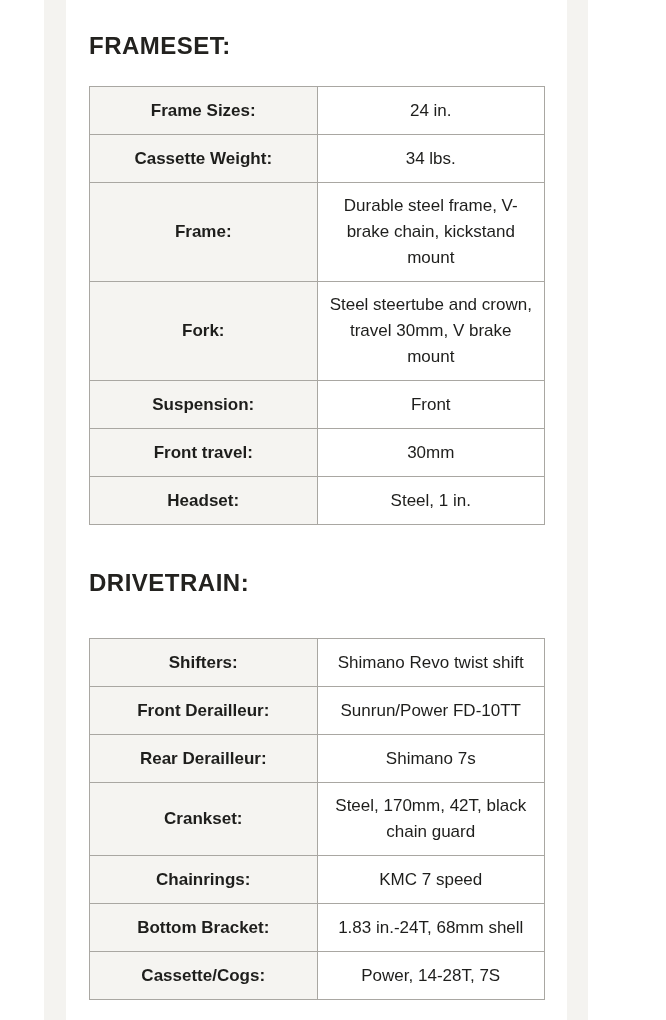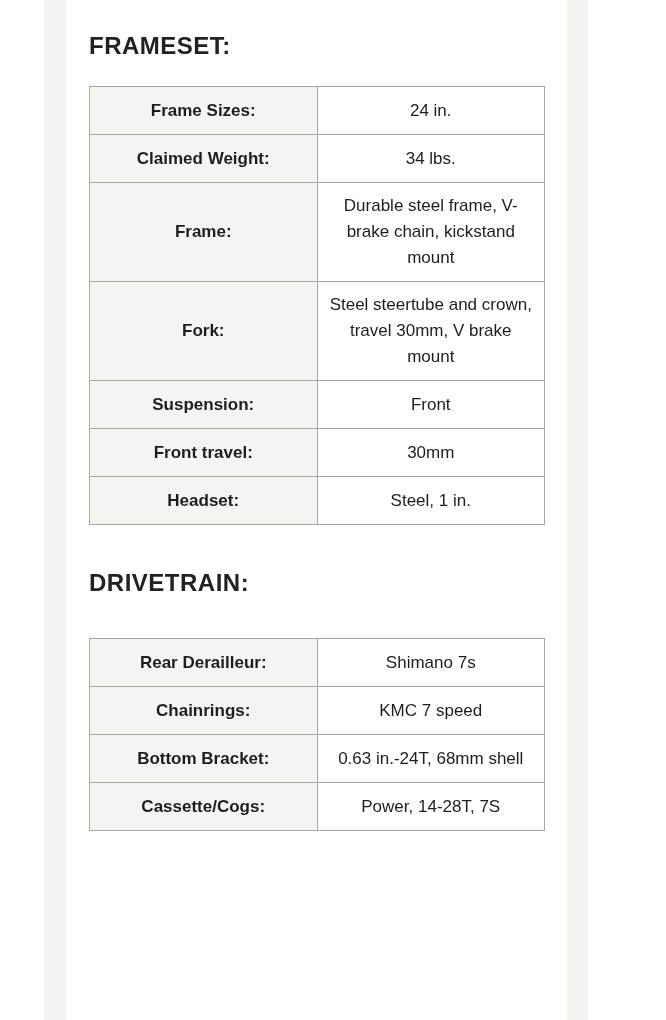--- a/index.html
+++ b/index.html
@@ -60,21 +60,21 @@
   <section class="spec-section">
     <h2 class="section-heading">FRAMESET:</h2>
     <table class="spec-table">
       <tbody>
   <tr>
     <td class="label">Frame Sizes:</td>
     <td class="value">24 in.</td>
   </tr>
 
   <tr>
-    <td class="label">Claimed Weight:</td>
+    <td class="label">Cassette Weight:</td>
     <td class="value">34 lbs.</td>
   </tr>
 
   <tr>
     <td class="label">Frame:</td>
     <td class="value">Durable steel frame, V-brake chain, kickstand mount</td>
   </tr>
 
   <tr>
     <td class="label">Fork:</td>
@@ -96,36 +96,48 @@
     <td class="value">Steel, 1 in.</td>
   </tr>
 </tbody>
     </table>
   </section>
 
   <section class="spec-section">
     <h2 class="section-heading">DRIVETRAIN:</h2>
     <table class="spec-table">
       <tbody>
+  <tr>
+    <td class="label">Shifters:</td>
+    <td class="value">Shimano Revo twist shift</td>
+  </tr>
 
+  <tr>
+    <td class="label">Front Derailleur:</td>
+    <td class="value">Sunrun/Power FD-10TT</td>
+  </tr>
 
   <tr>
     <td class="label">Rear Derailleur:</td>
     <td class="value">Shimano 7s</td>
   </tr>
 
+  <tr>
+    <td class="label">Crankset:</td>
+    <td class="value">Steel, 170mm, 42T, black chain guard</td>
+  </tr>
 
   <tr>
     <td class="label">Chainrings:</td>
     <td class="value">KMC 7 speed</td>
   </tr>
 
   <tr>
     <td class="label">Bottom Bracket:</td>
-    <td class="value">0.63 in.-24T, 68mm shell</td>
+    <td class="value">1.83 in.-24T, 68mm shell</td>
   </tr>
 
   <tr>
     <td class="label">Cassette/Cogs:</td>
     <td class="value">Power, 14-28T, 7S</td>
   </tr>
 </tbody>
     </table>
   </section>
 </div>

